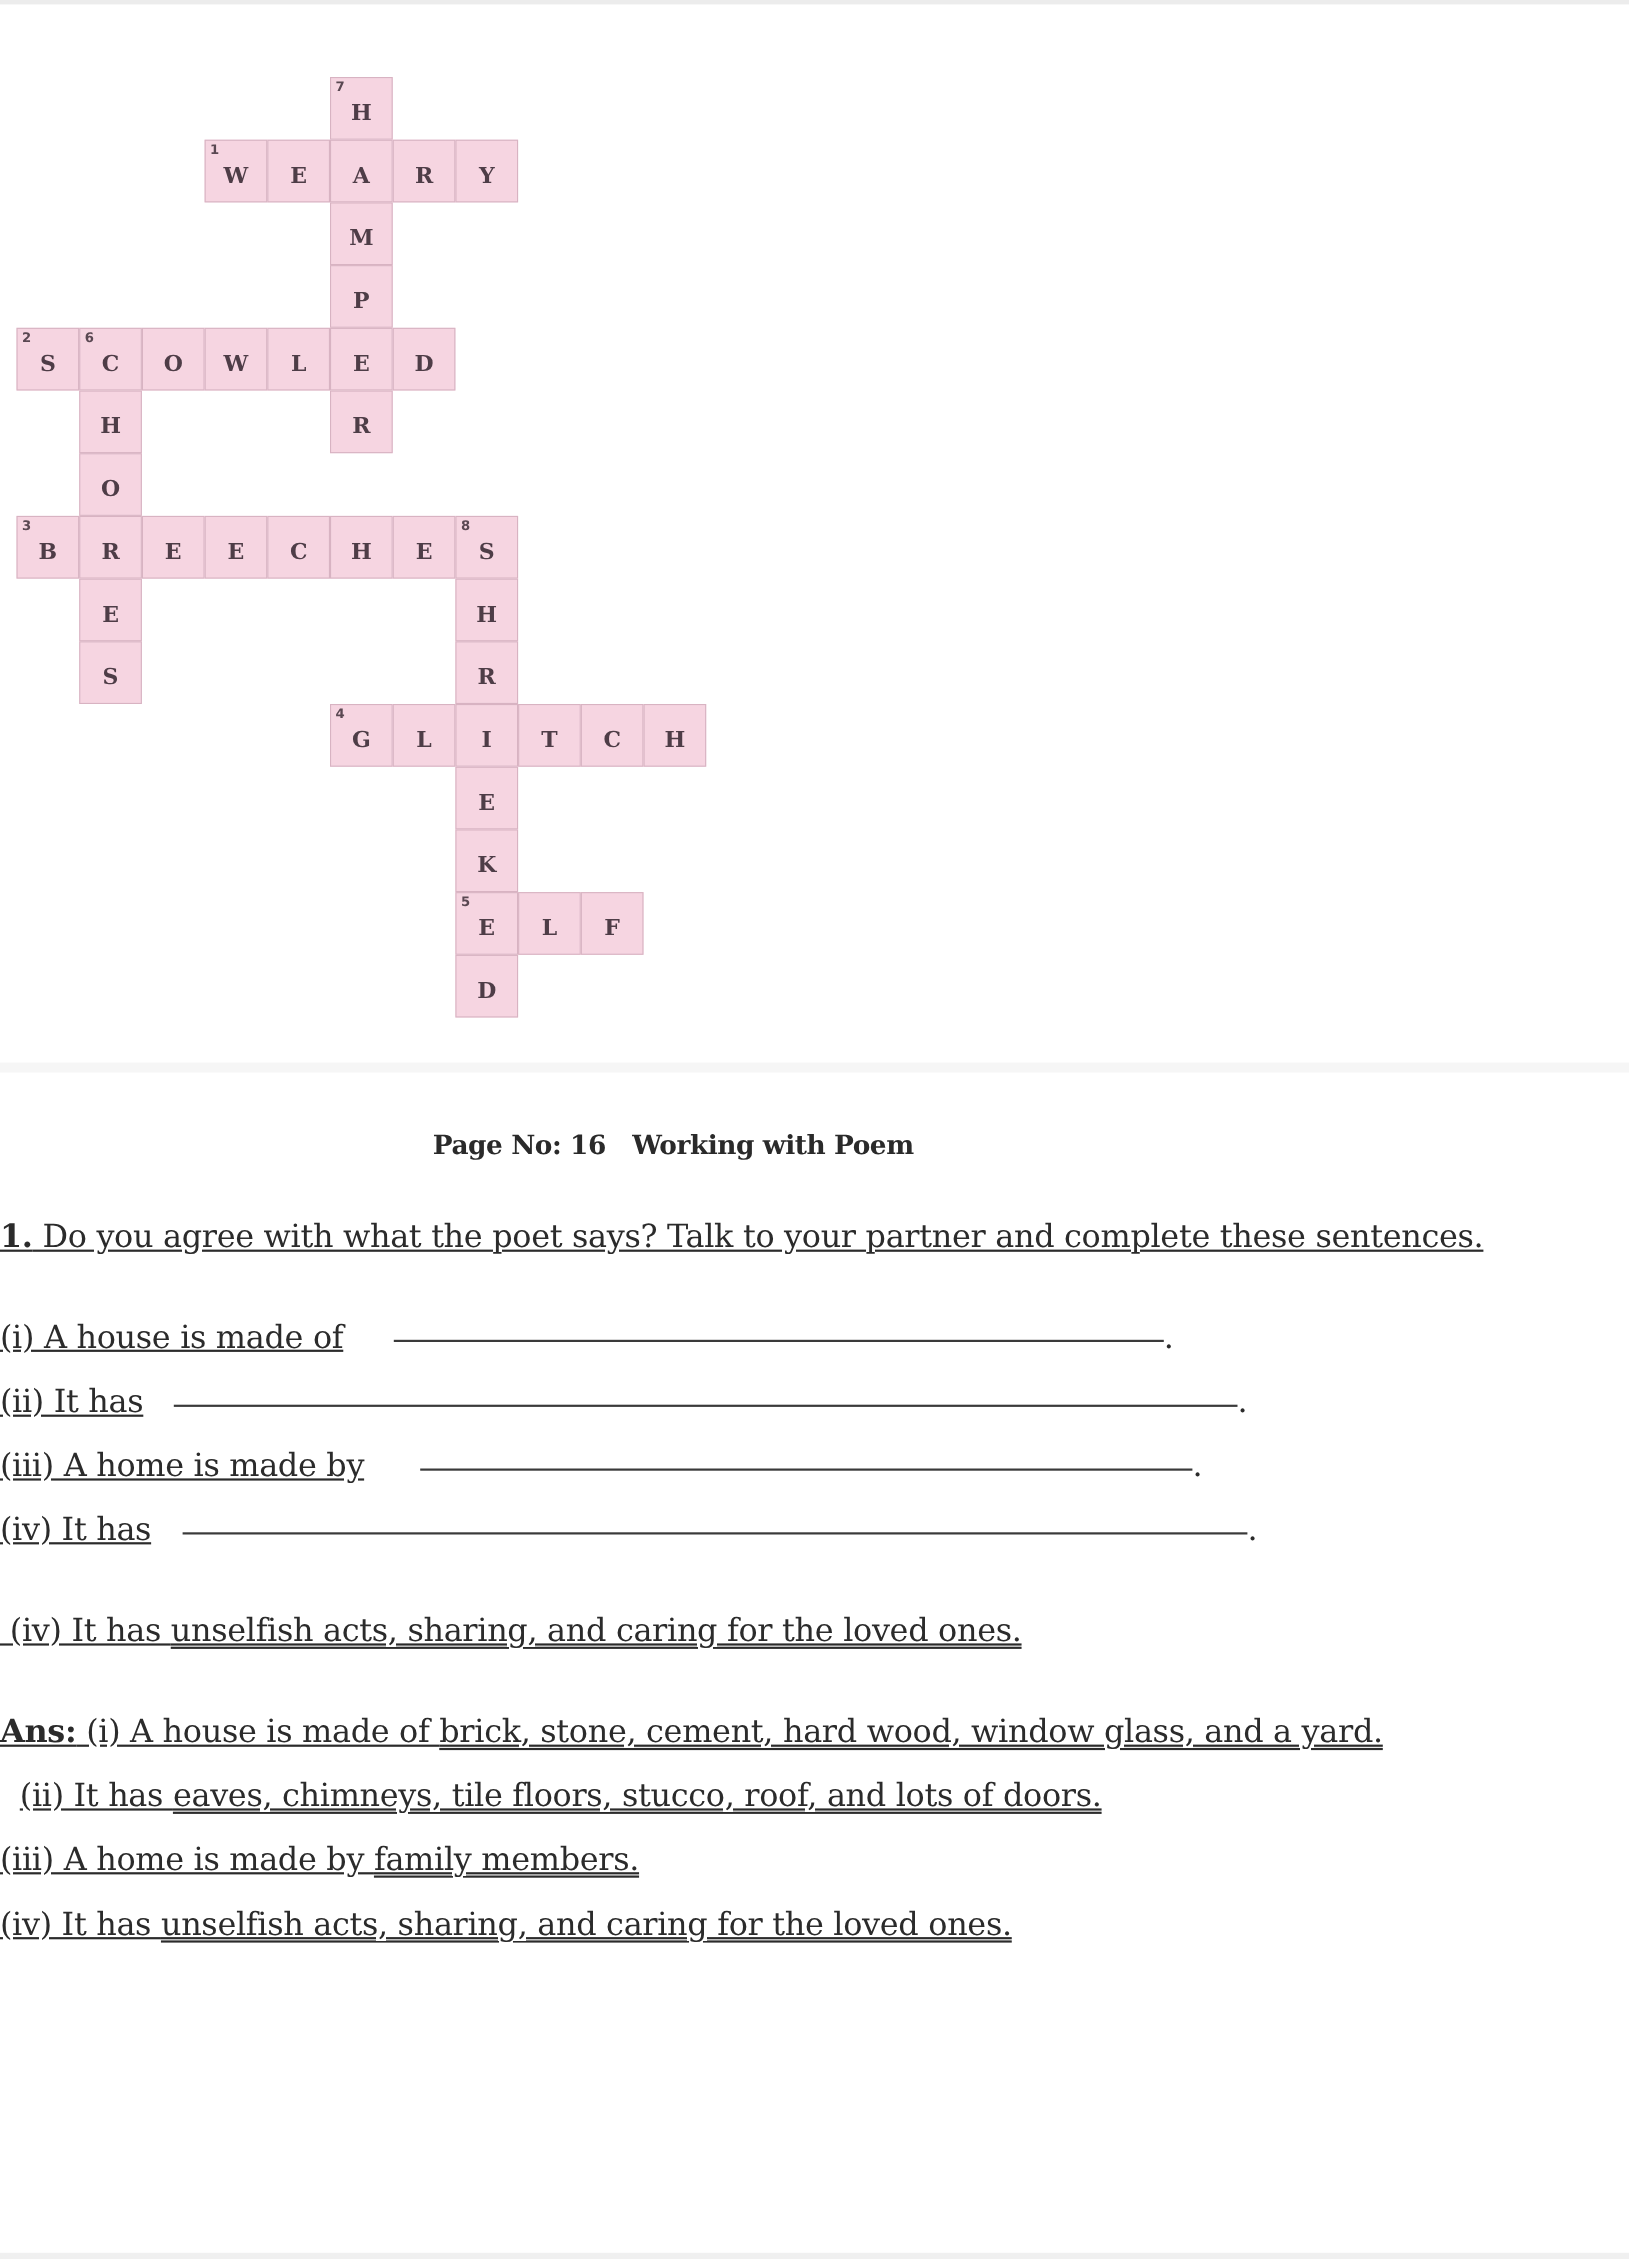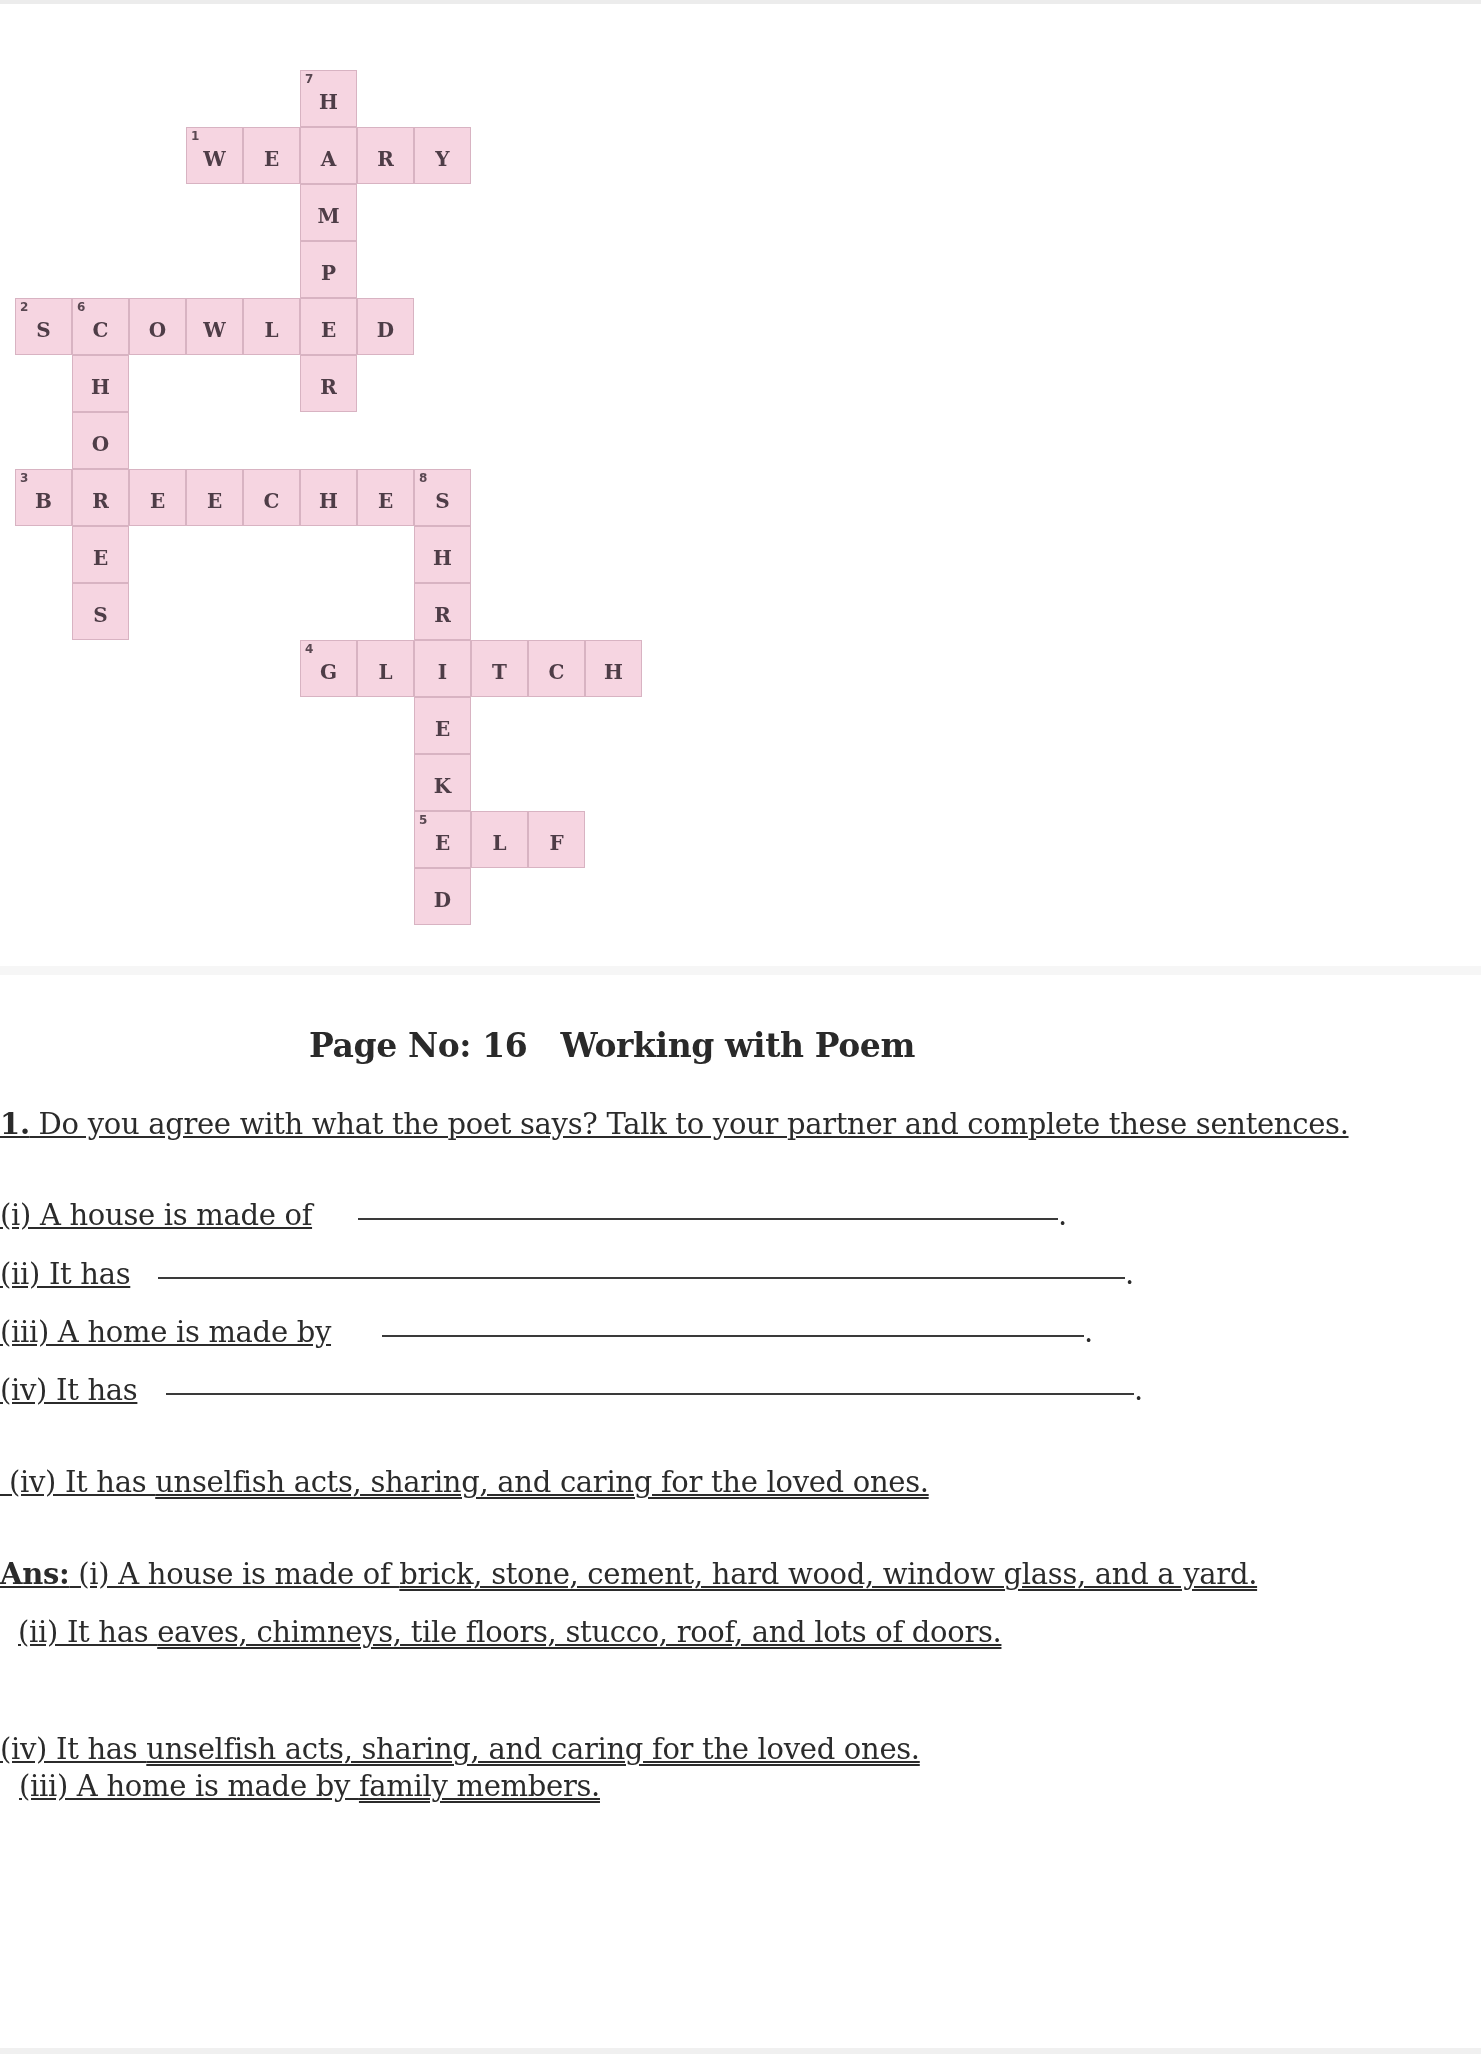--- a/index.html
+++ b/index.html
@@ -22,21 +22,21 @@
       color: #4e3d47;
     }
     .cell .num {
       position: absolute; left: 4px; top: 1px; font-size: 12px; font-weight: bold;
       color: #5a4852; font-family: "DejaVu Sans", sans-serif;
     }
     .cell .letter { margin-top: 6px; }
 
     .title {
       position: absolute; left: 0; width: 1224px; top: 1026px; text-align: center;
-      font-weight: bold; font-size: 33px; letter-spacing: -0.4px; color: #2a2a2a;
+      font-weight: bold; font-size: 24px; letter-spacing: -0.4px; color: #2a2a2a;
       white-space: pre;
     }
     .line {
       position: absolute; font-size: 29px; letter-spacing: -0.3px; white-space: pre;
       line-height: 36px; color: #2b2b2b; text-decoration: underline;
     }
     .bold { font-weight: bold; }
     .u { text-decoration: underline; text-decoration-thickness: 2px; text-underline-offset: 5px; }
     .blank {
       position: absolute; height: 2px; background: #3a3a3a;
@@ -206,17 +206,17 @@
 <div class="line" style="left:0; top:1372px;">(iv) It has</div>
 <div class="blank" style="left:166px; top:1393px; width:968px;"></div>
 <div class="dot" style="left:1134px; top:1372px;">.</div>
 
 <div class="line" style="left:0; top:1464px;"><span> (iv) It has </span><span class="u">unselfish acts, sharing, and caring for the loved ones.</span></div>
 
 <div class="line" style="left:0; top:1556px;"><span class="bold">Ans:</span><span> (i) A house is made of </span><span class="u">brick, stone, cement, hard wood, window glass, and a yard.</span></div>
 
 <div class="line" style="left:0; top:1614px;margin-left:18px;"><span>(ii) It has </span><span class="u">eaves, chimneys, tile floors, stucco, roof, and lots of doors.</span></div>
 
-<div class="line" style="left:0; top:1768px;padding-left:19px;"><span>(iii) A home is made by </span><span class="u">family members.</span></div>
+<div class="line" style="left:0; top:1672px;"><span>(iii) A home is made by </span><span class="u">family members.</span></div>
 
 <div class="line" style="left:0; top:1731px;"><span>(iv) It has </span><span class="u">unselfish acts, sharing, and caring for the loved ones.</span></div>
 
 <div class="botband"></div>
 
 </body></html>

